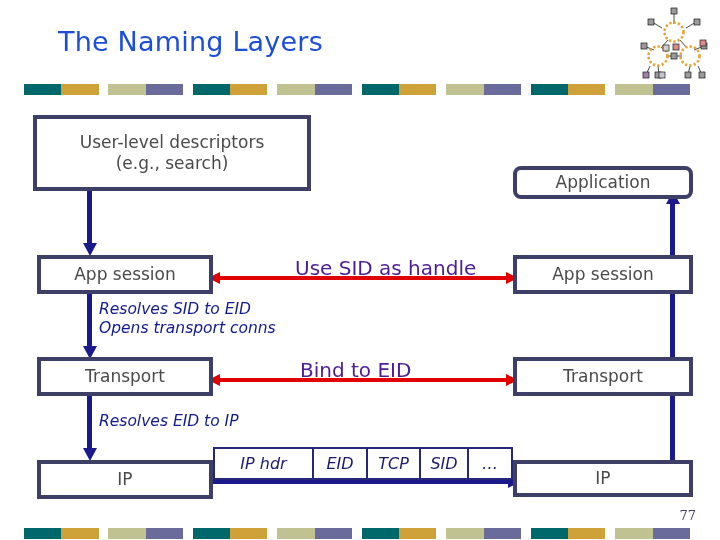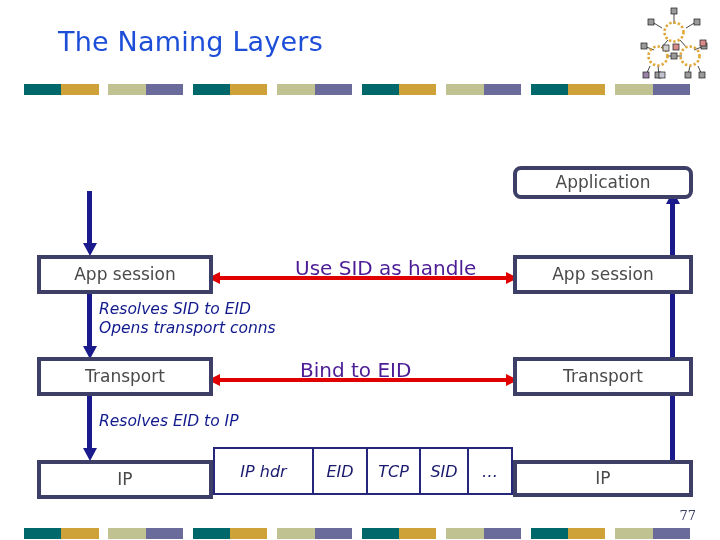--- a/index.html
+++ b/index.html
@@ -135,21 +135,21 @@
     width: 16px;
     height: 278px;
     z-index: 4;
   }
 
   
   #packet {
     position: absolute;
     left: 213px;
     top: 447px;
-    height: 48px;
+    height: 33px;
     display: flex;
     z-index: 5;
   }
   .pcell {
     box-sizing: border-box;
     border: 2px solid #26267a;
     border-right-width: 1px;
     border-left-width: 1px;
     background: #ffffff;
     color: #1a1a6e;
@@ -313,20 +313,22 @@
     </svg>
   </div>
 
   <div id="packet-flow">
     <svg width="400" height="14" viewBox="0 0 400 14" preserveAspectRatio="none">
       <line x1="0" y1="7" x2="390" y2="7" stroke="#1a1a8c" stroke-width="4"></line>
       <polygon points="388,1 388,13 400,7" fill="#1a1a8c"></polygon>
     </svg>
   </div>
 
+  <div class="nbox two-line" id="box-user" style="white-space: pre-line;">User-level descriptors
+(e.g., search)</div>
 
   <div class="nbox" id="box-app-l">App session</div>
 
   <div class="nbox" id="box-trans-l">Transport</div>
 
   <div class="nbox" id="box-ip-l">IP</div>
 
   <div class="nbox" id="box-applic-r">Application</div>
 
   <div class="nbox" id="box-app-r">App session</div>

